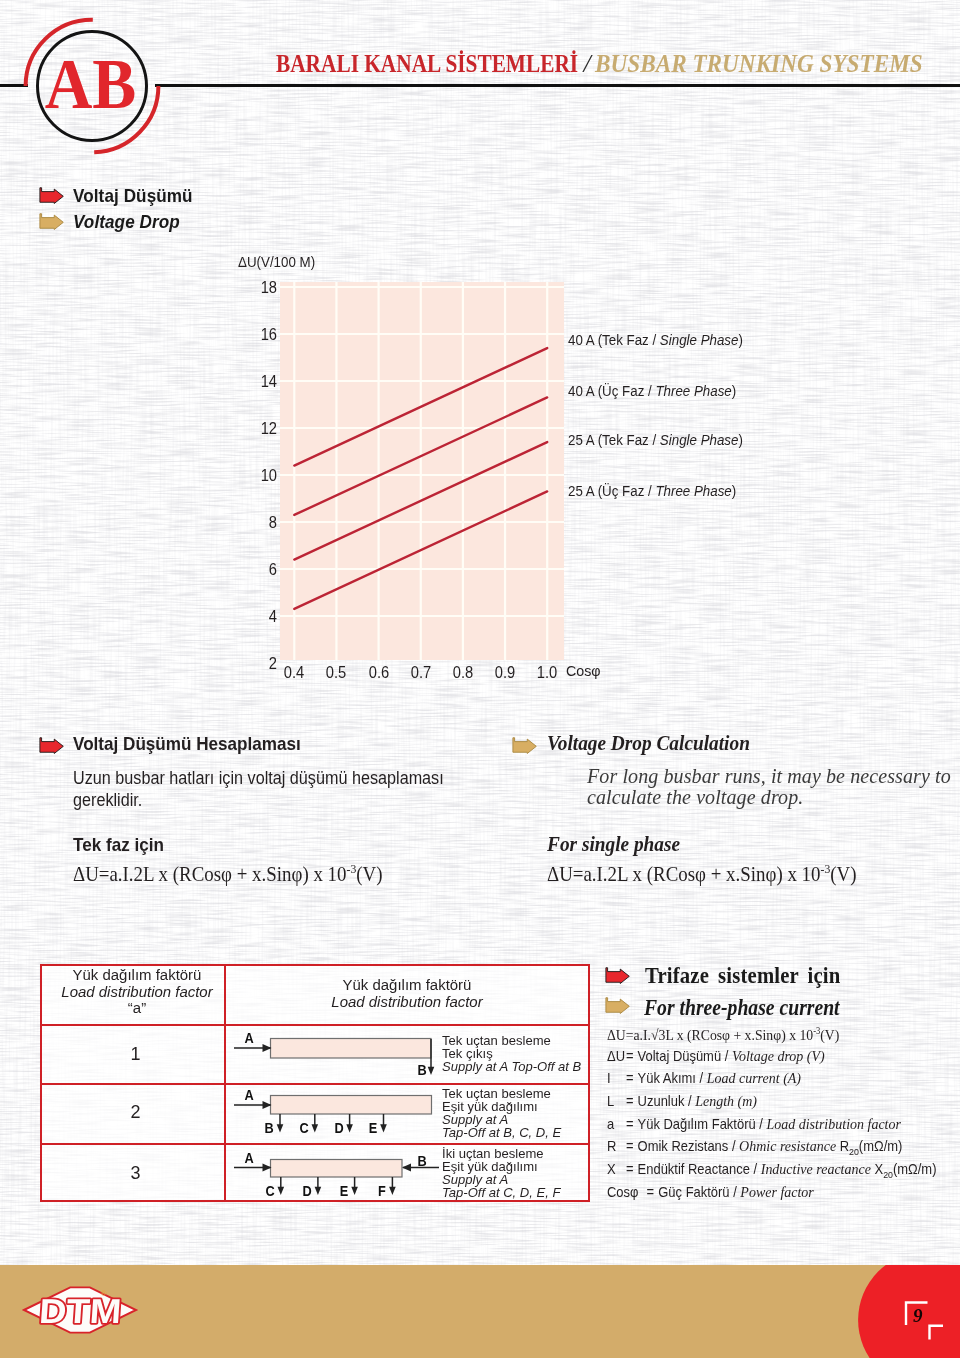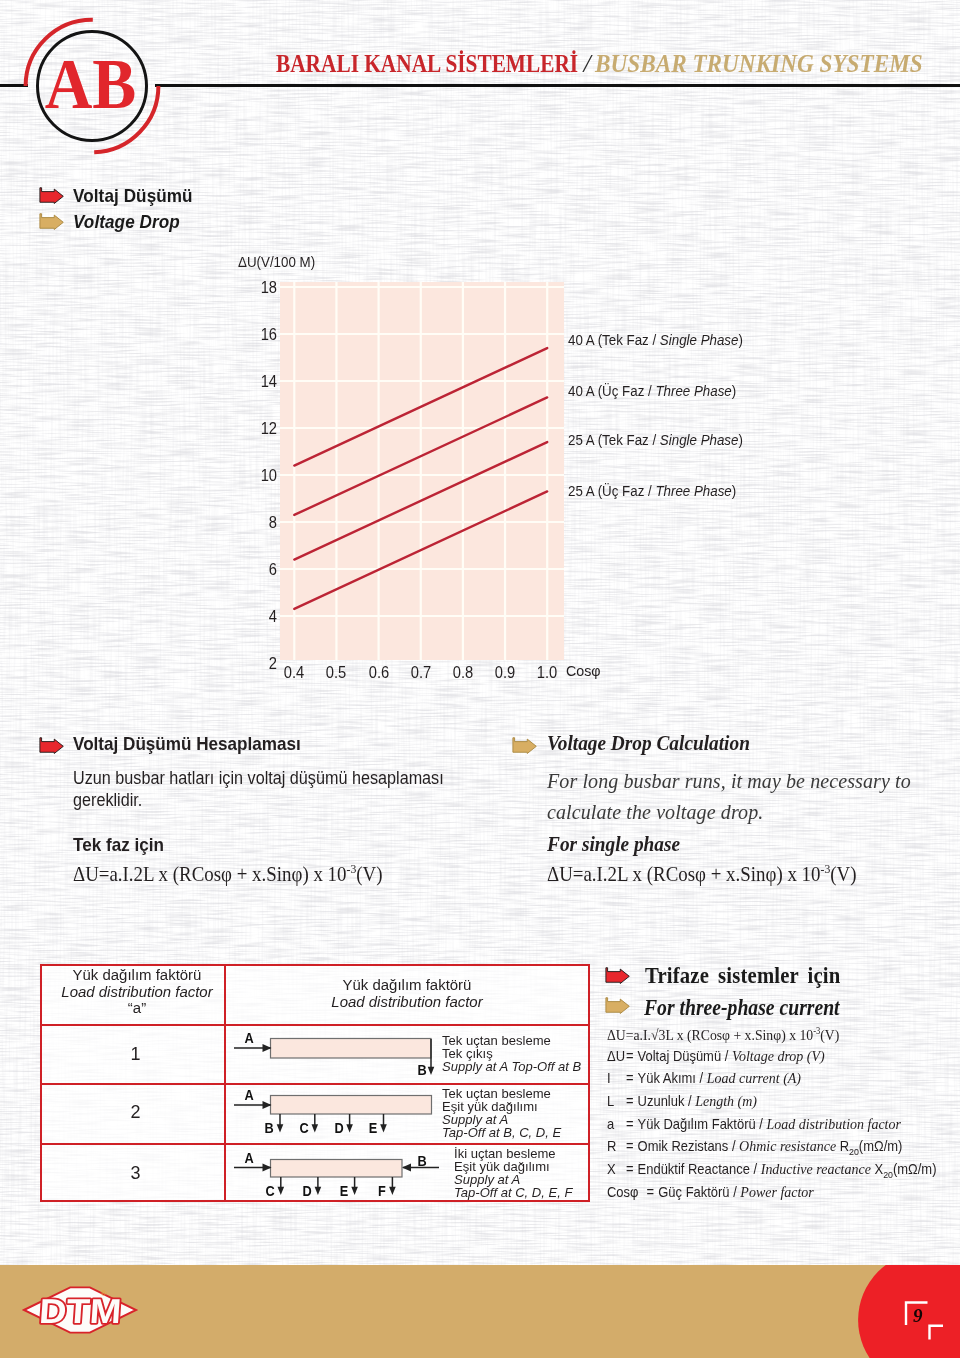--- a/index.html
+++ b/index.html
@@ -48,22 +48,22 @@
   .legtxt{position:absolute;white-space:nowrap;font-size:15.5px;color:#231f20;
         font-family:"Liberation Sans",sans-serif;transform:scaleX(.86);transform-origin:left top;}
   .legtxt i{font-style:italic;}
 
   
   .sechead{position:absolute;white-space:nowrap;font-size:19px;font-weight:bold;color:#231f20;
            transform:scaleX(.9);transform-origin:left top;font-family:"Liberation Sans",sans-serif;}
   .sechead.enh{font-style:italic;font-size:21px;transform:scaleX(.92);font-family:"Liberation Serif",serif;}
   .body-tr{position:absolute;font-size:17.5px;color:#231f20;line-height:21.5px;
            transform:scaleX(.925);transform-origin:left top;font-family:"Liberation Sans",sans-serif;}
-  .body-en{position:absolute;font-family:"Liberation Serif",serif;font-style:italic;font-size:20px;color:#3a3a3a;line-height:31px;
-           transform:scaleX(1.0);transform-origin:left top;letter-spacing:.1px;}
+  .body-en{position:absolute;font-family:"Liberation Serif",serif;font-style:italic;font-size:20px;color:#3a3a3a;line-height:21px;
+           transform:scaleX(1.0);transform-origin:left top;letter-spacing:.1px;margin-left:40px;}
   .formula{position:absolute;white-space:nowrap;font-family:"Liberation Serif",serif;font-size:21px;color:#231f20;
            transform:scaleX(.9);transform-origin:left top;}
   .sup{font-size:.62em;vertical-align:super;}
 
   
   #tbl{position:absolute;left:40px;top:964px;width:550px;height:238px;
        border:2.2px solid #cf2026;box-sizing:border-box;background:rgba(255,255,255,.72);}
   .tvline{position:absolute;left:182px;top:0;width:2.2px;height:100%;background:#cf2026;}
   .thline{position:absolute;left:0;width:100%;height:2.2px;background:#cf2026;}
   .cellhdr{position:absolute;text-align:center;font-size:15.2px;color:#231f20;line-height:16.6px;
@@ -291,21 +291,21 @@
     <div>Tek uçtan besleme</div>
     <div>Tek çıkış</div>
     <div><i>Supply at A Top-Off at B</i></div>
   </div>
   <div class="desc" style="left:442px;top:1087px;">
     <div>Tek uçtan besleme</div>
     <div>Eşit yük dağılımı</div>
     <div><i>Supply at A</i></div>
     <div><i>Tap-Off at B, C, D, E</i></div>
   </div>
-  <div class="desc" style="left:454px;top:1147px;">
+  <div class="desc" style="left:442px;top:1147px;">
     <div>İki uçtan besleme</div>
     <div>Eşit yük dağılımı</div>
     <div><i>Supply at A</i></div>
     <div><i>Tap-Off at C, D, E, F</i></div>
   </div>
 
   <svg class="arrow" style="left:605px;top:967px;width:25px;height:17px;" viewBox="0 0 50 34">
     <path d="M1.8 1.5 L1.8 30.5 L30.5 30.5 L30.5 33 L48.6 18.6 L30.5 4.2 L30.5 9.2 L5.2 9.2 L5.2 1.5 Z" fill="#e8272d" stroke="#1a1a1a" stroke-width="1.8" stroke-linejoin="miter"></path>
   </svg>
   <div class="rhead-tr">Trifaze  sistemler  için</div>

